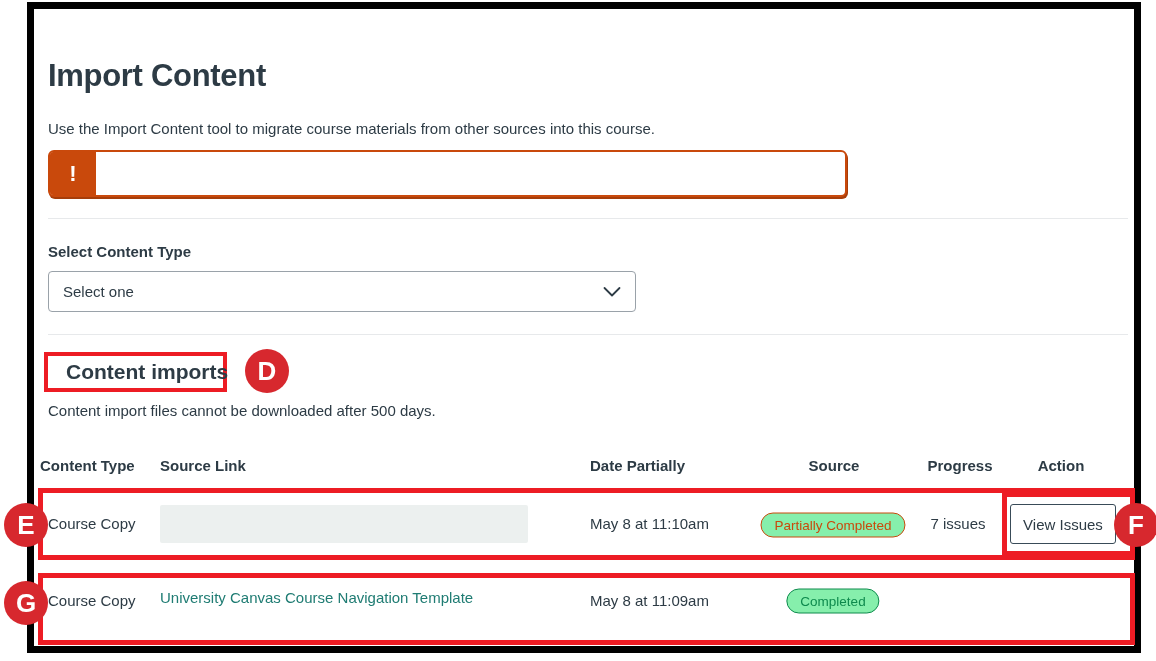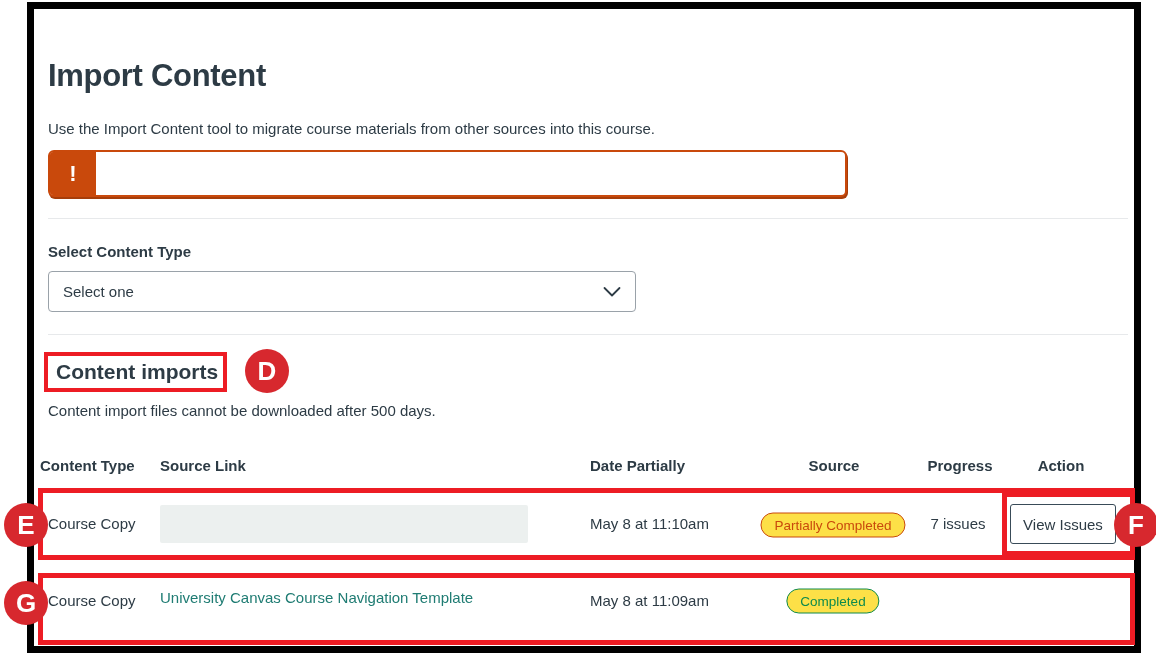--- a/index.html
+++ b/index.html
@@ -85,21 +85,21 @@
 
   
   .heading-box-d {
     left: 44px; top: 352px;
     width: 183px; height: 40px;
     border: 4px solid #ED1C24;
     display: flex; align-items: center;
   }
   .ci-heading {
     font-size: 21px; font-weight: 700;
-    padding-left: 8px;
+    padding-left: 18px;
     white-space: nowrap;
   }
   .ci-note {
     left: 48px; top: 402px;
     font-size: 15px;
   }
 
   .ann-circle {
     width: 44px; height: 44px;
     border-radius: 50%;
@@ -148,21 +148,21 @@
     background: #ECF0EF;
     border-radius: 2px;
     cursor: pointer;
   }
   .pill {
     transform: translate(-50%, -50%);
     border-radius: 999px;
     padding: 4px 13px;
     font-size: 13.5px;
     white-space: nowrap;
-    background: #fde047;
+    background: #86efac;
   }
   .pill-partial {
     left: 833px; top: 525px;
     color: #C9490C;
     border: 1.5px solid #C9490C;
   }
   .pill-completed {
     left: 833px; top: 601px;
     color: #0E8A4D;
     border: 1.5px solid #0E8A4D;

